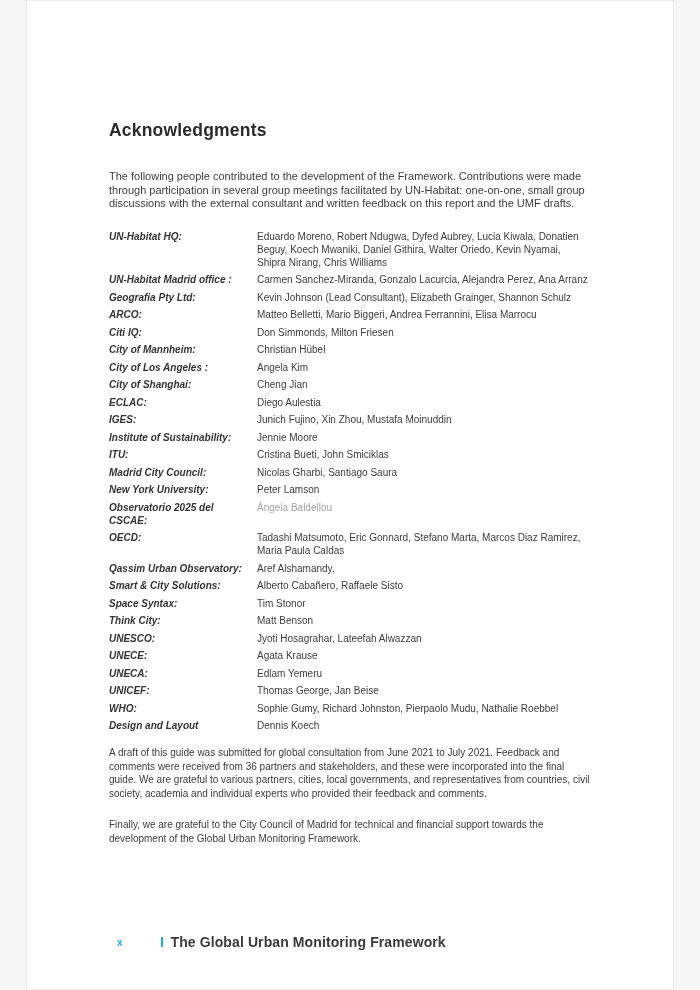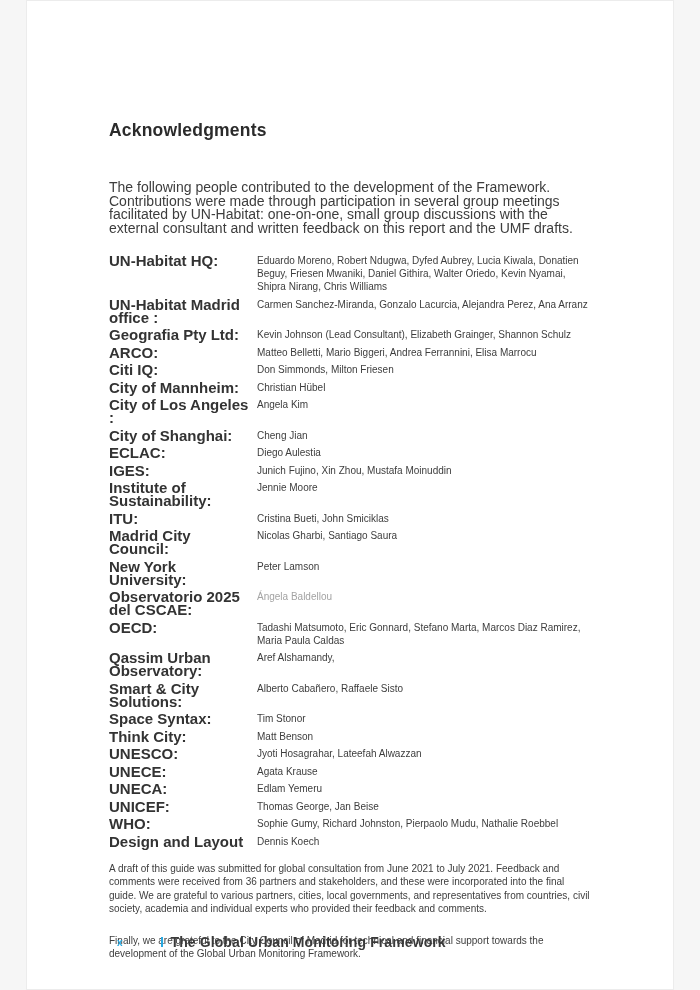--- a/index.html
+++ b/index.html
@@ -20,37 +20,38 @@
 
   .doc-title {
     font-size: 17.5px;
     font-weight: bold;
     color: #2b2b2b;
     letter-spacing: 0.2px;
     line-height: 22px;
   }
 
   .intro {
-    margin-top: 40px;
-    font-size: 14px;
+    margin-top: 29px;
+    font-size: 11px;
     line-height: 13.5px;
     max-width: 537px;
     color: #3d3d3d;
   }
 
   .contrib { margin-top: 19px; }
   .row { display: flex; margin-bottom: 4.5px; }
   .org {
     flex: 0 0 148px;
     width: 148px;
     padding-right: 8px;
     font-weight: bold;
-    font-size: 15px;
+    font-size: 10px;
     line-height: 13px;
     color: #333333;
+    font-style: italic;
   }
   .names {
     font-size: 10px;
     line-height: 13px;
     max-width: 356px;
     color: #3d3d3d;
   }
   .muted { color: #a3a3a3; }
 
   .para {
@@ -94,21 +95,21 @@
 <div class="page">
   <div class="content">
 
     <h1 class="doc-title">Acknowledgments</h1>
 
     <p class="intro">The following people contributed to the development of the Framework. Contributions were made through participation in several group meetings facilitated by UN-Habitat: one-on-one, small group discussions with the external consultant and written feedback on this report and the UMF drafts.</p>
 
     <div class="contrib" id="contrib-list">
         <div class="row">
           <div class="org">UN-Habitat HQ:</div>
-          <div class="names">Eduardo Moreno, Robert Ndugwa, Dyfed Aubrey, Lucia Kiwala, Donatien Beguy, Friesen Mwaniki, Daniel Githira, Walter Oriedo, Kevin Nyamai, Shipra Nirang, Chris Williams</div>
+          <div class="names">Eduardo Moreno, Robert Ndugwa, Dyfed Aubrey, Lucia Kiwala, Donatien Beguy, Koech Mwaniki, Daniel Githira, Walter Oriedo, Kevin Nyamai, Shipra Nirang, Chris Williams</div>
         </div>
         <div class="row">
           <div class="org">UN-Habitat Madrid office :</div>
           <div class="names">Carmen Sanchez-Miranda, Gonzalo Lacurcia, Alejandra Perez, Ana Arranz</div>
         </div>
         <div class="row">
           <div class="org">Geografia Pty Ltd:</div>
           <div class="names">Kevin Johnson (Lead Consultant), Elizabeth Grainger, Shannon Schulz</div>
         </div>
         <div class="row">

